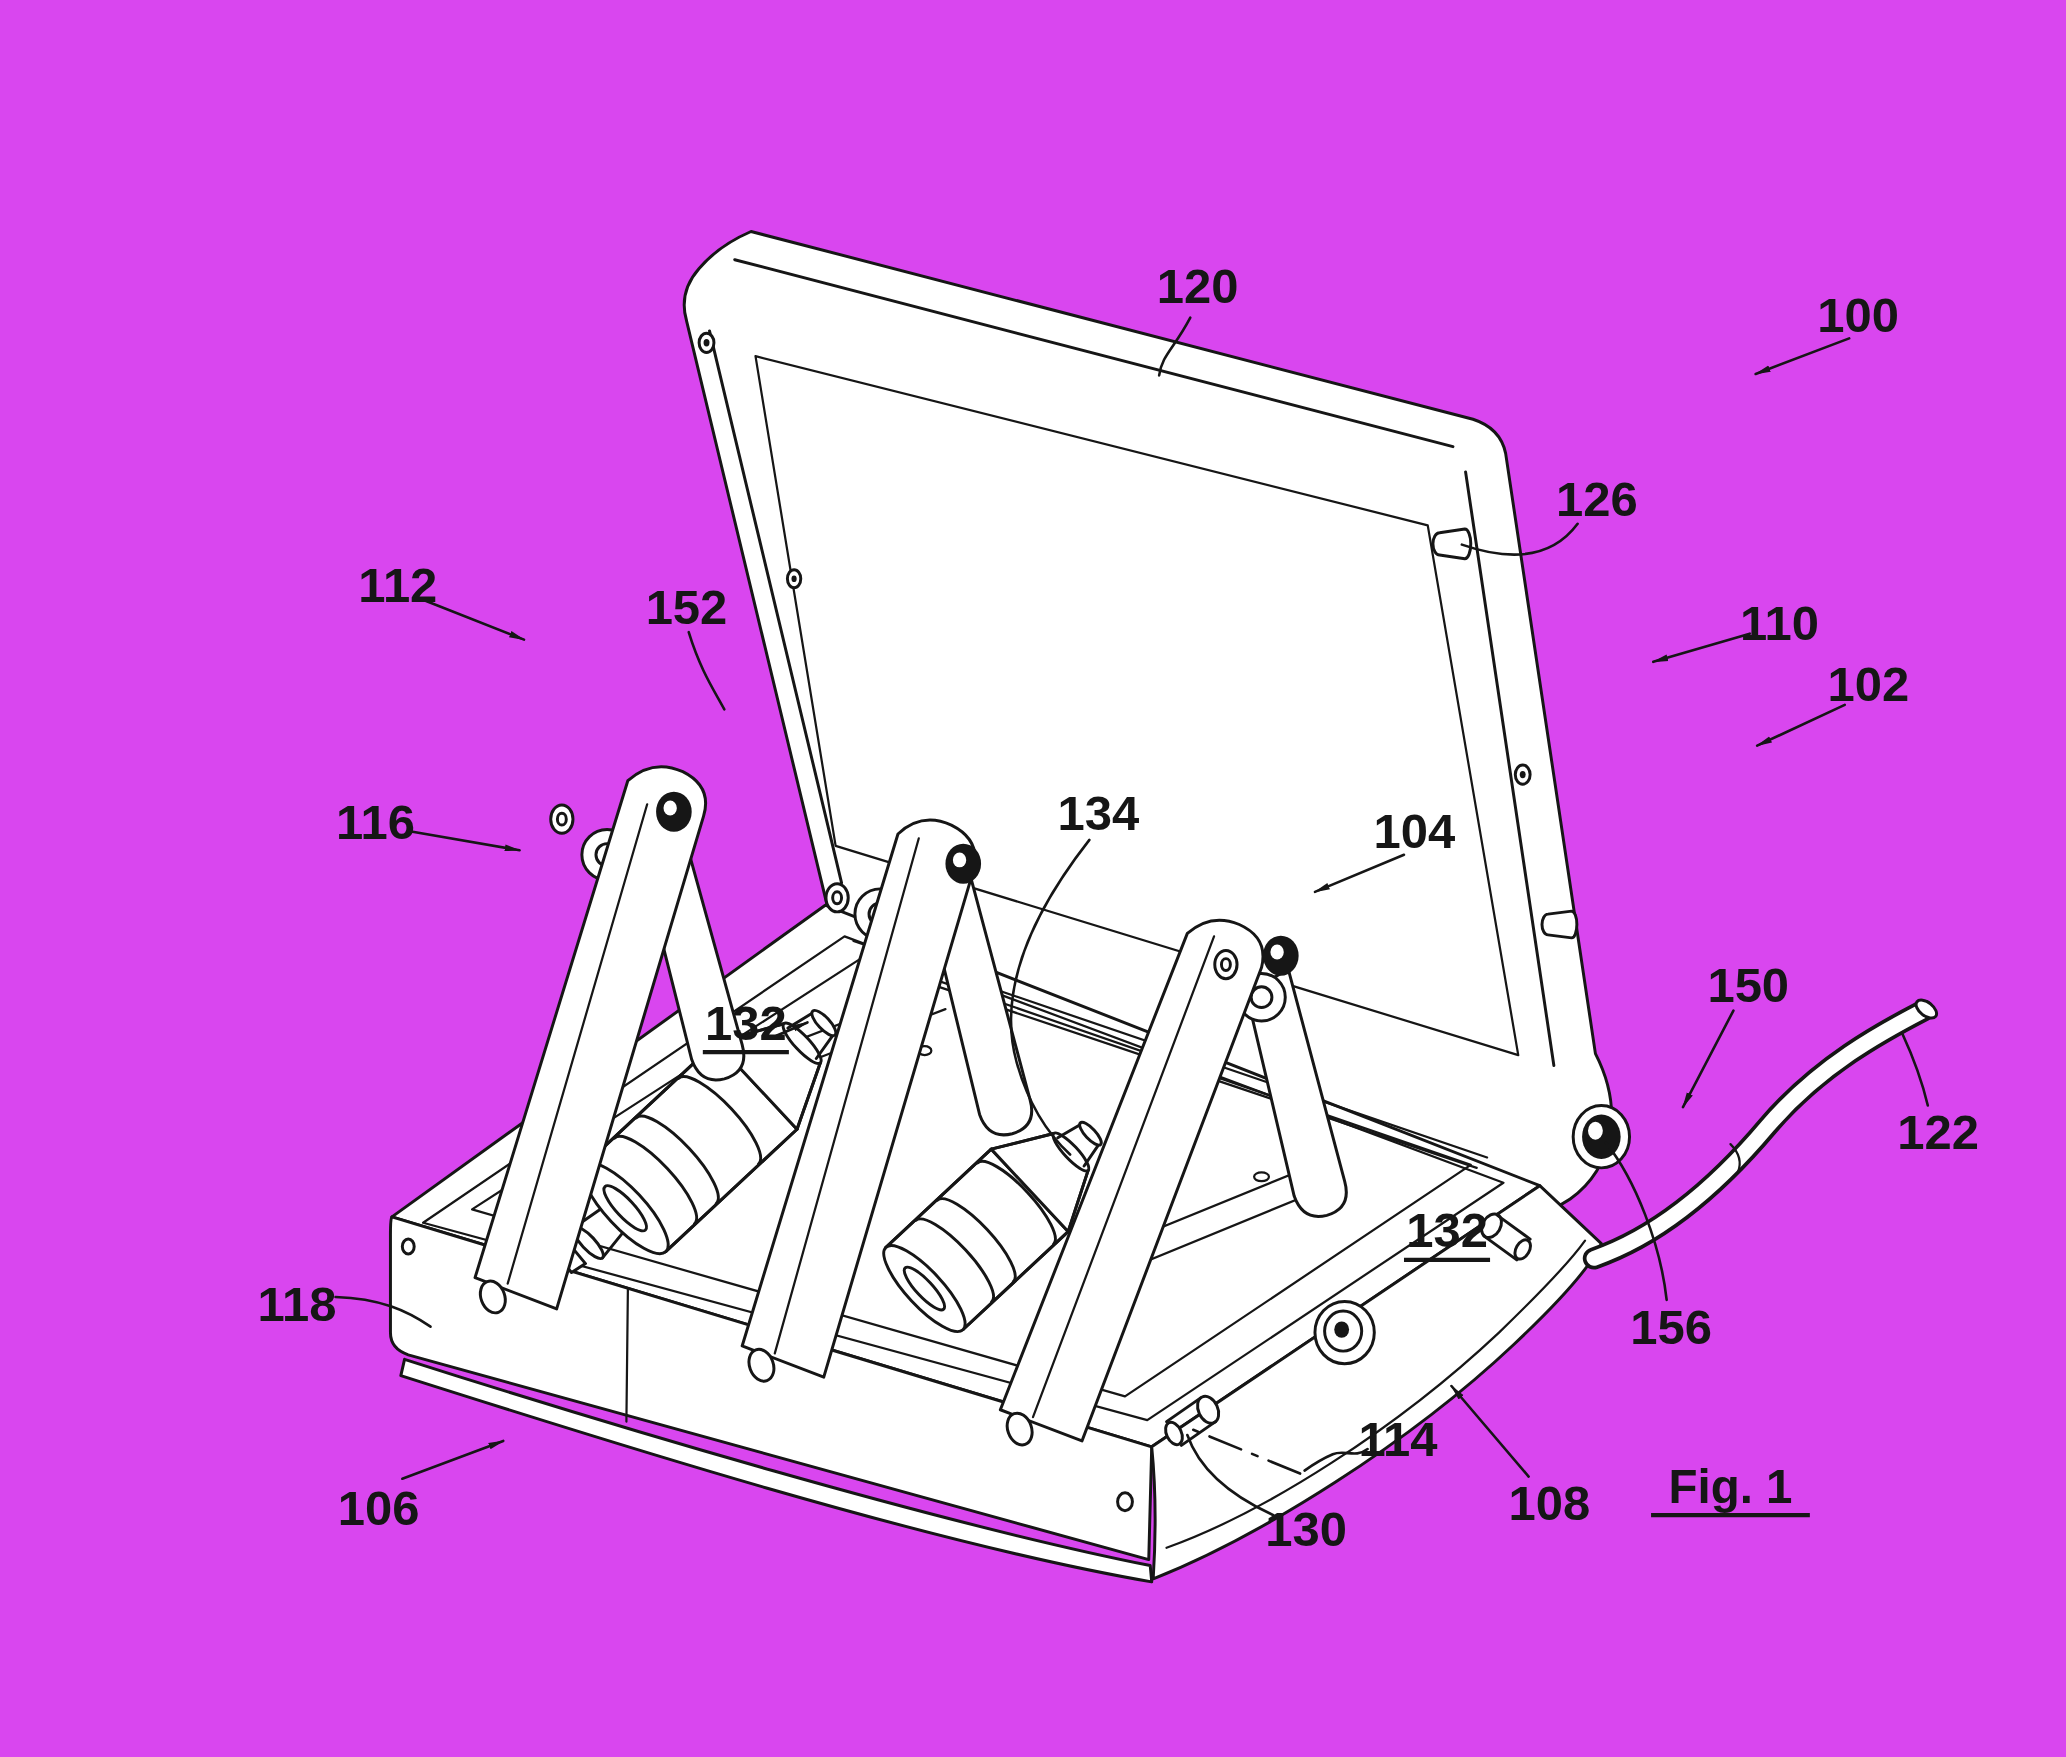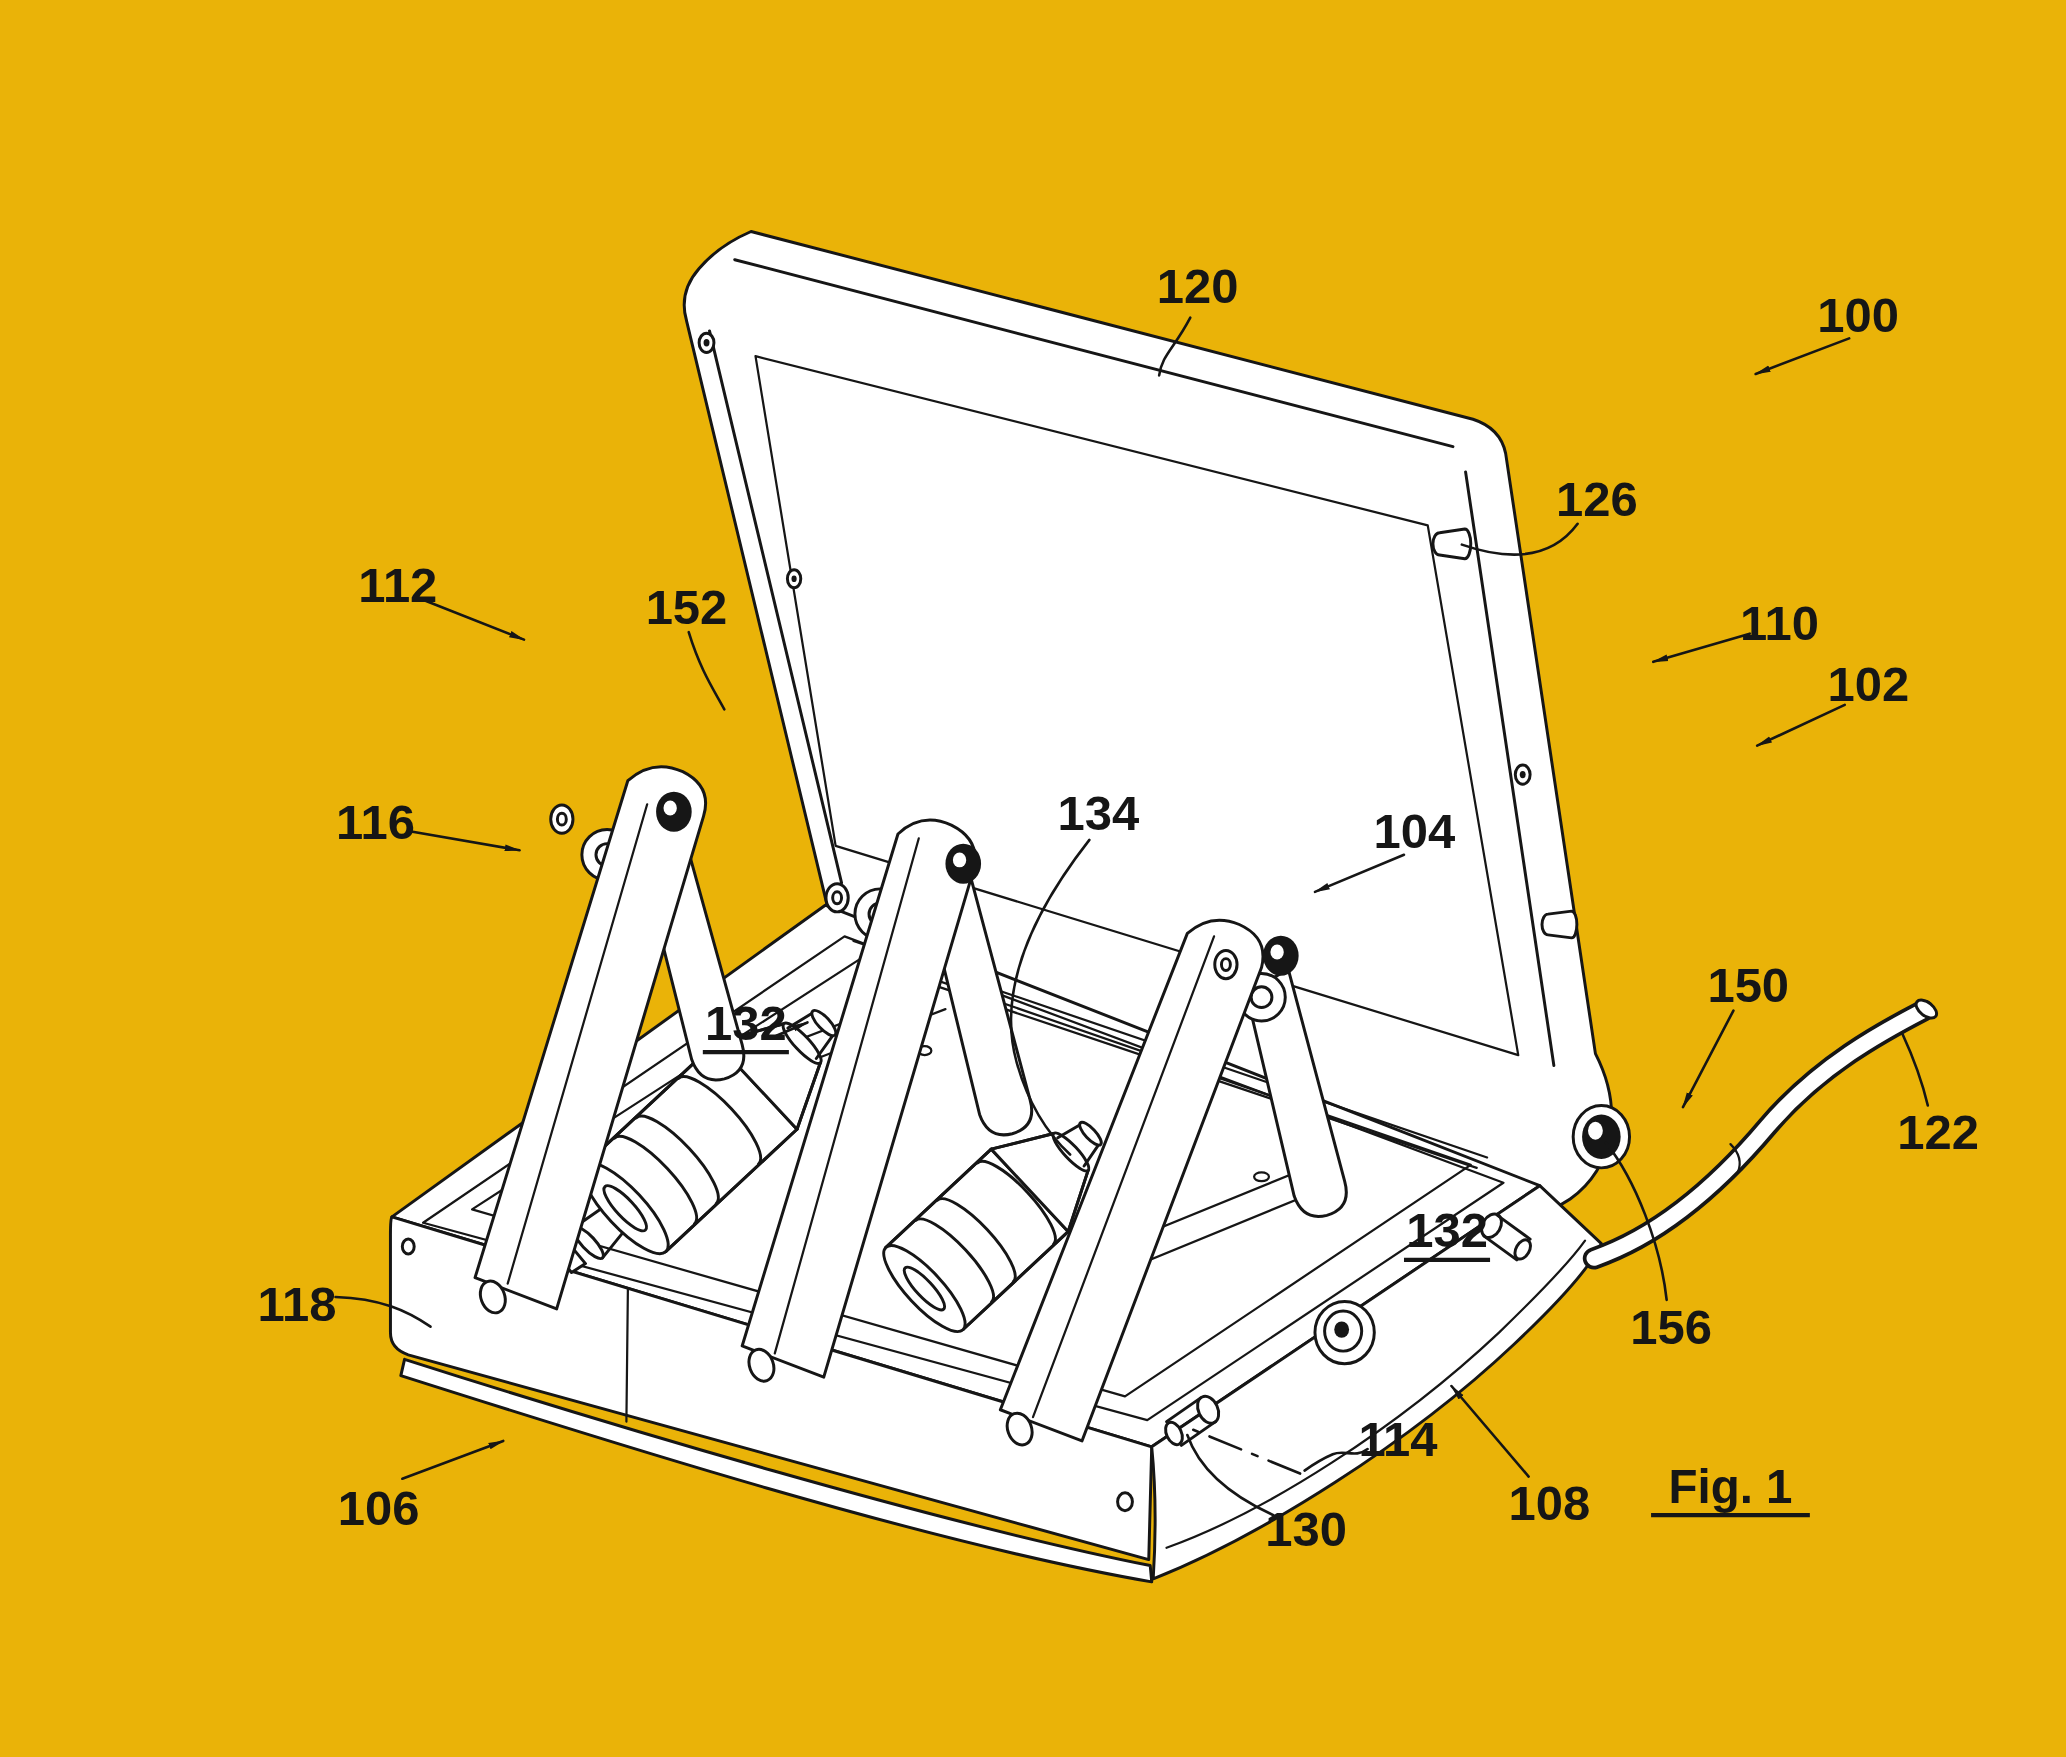--- a/index.html
+++ b/index.html
@@ -1,16 +1,16 @@
 <!DOCTYPE html>
 <html style="font-size:12px"><head>
 <meta charset="utf-8">
 <style>
   html,body{margin:0;padding:0;background:#ffffff;}
-  #page{position:relative;width:2066px;height:1757px;background:#eab308;overflow:hidden;}
+  #page{position:relative;width:2066px;height:1757px;background:#d946ef;overflow:hidden;}
   svg{position:absolute;left:0;top:0;}
   .ink{stroke:#161616;fill:none;stroke-width:4;stroke-linecap:round;stroke-linejoin:round;}
   .fillw{fill:#ffffff;}
   .filld{fill:#161616;stroke:none;}
   .thin{stroke-width:3;}
   .leader{stroke:#161616;fill:none;stroke-width:3.5;stroke-linecap:round;}
   .dashdot{stroke-dasharray:46 16 8 16;}
   .ref-label{font-family:"Liberation Sans",sans-serif;font-size:66px;font-weight:600;fill:#161616;text-anchor:middle;}
   .caption{font-size:64px;font-weight:700;}
   .underline{stroke:#161616;stroke-width:6;}

